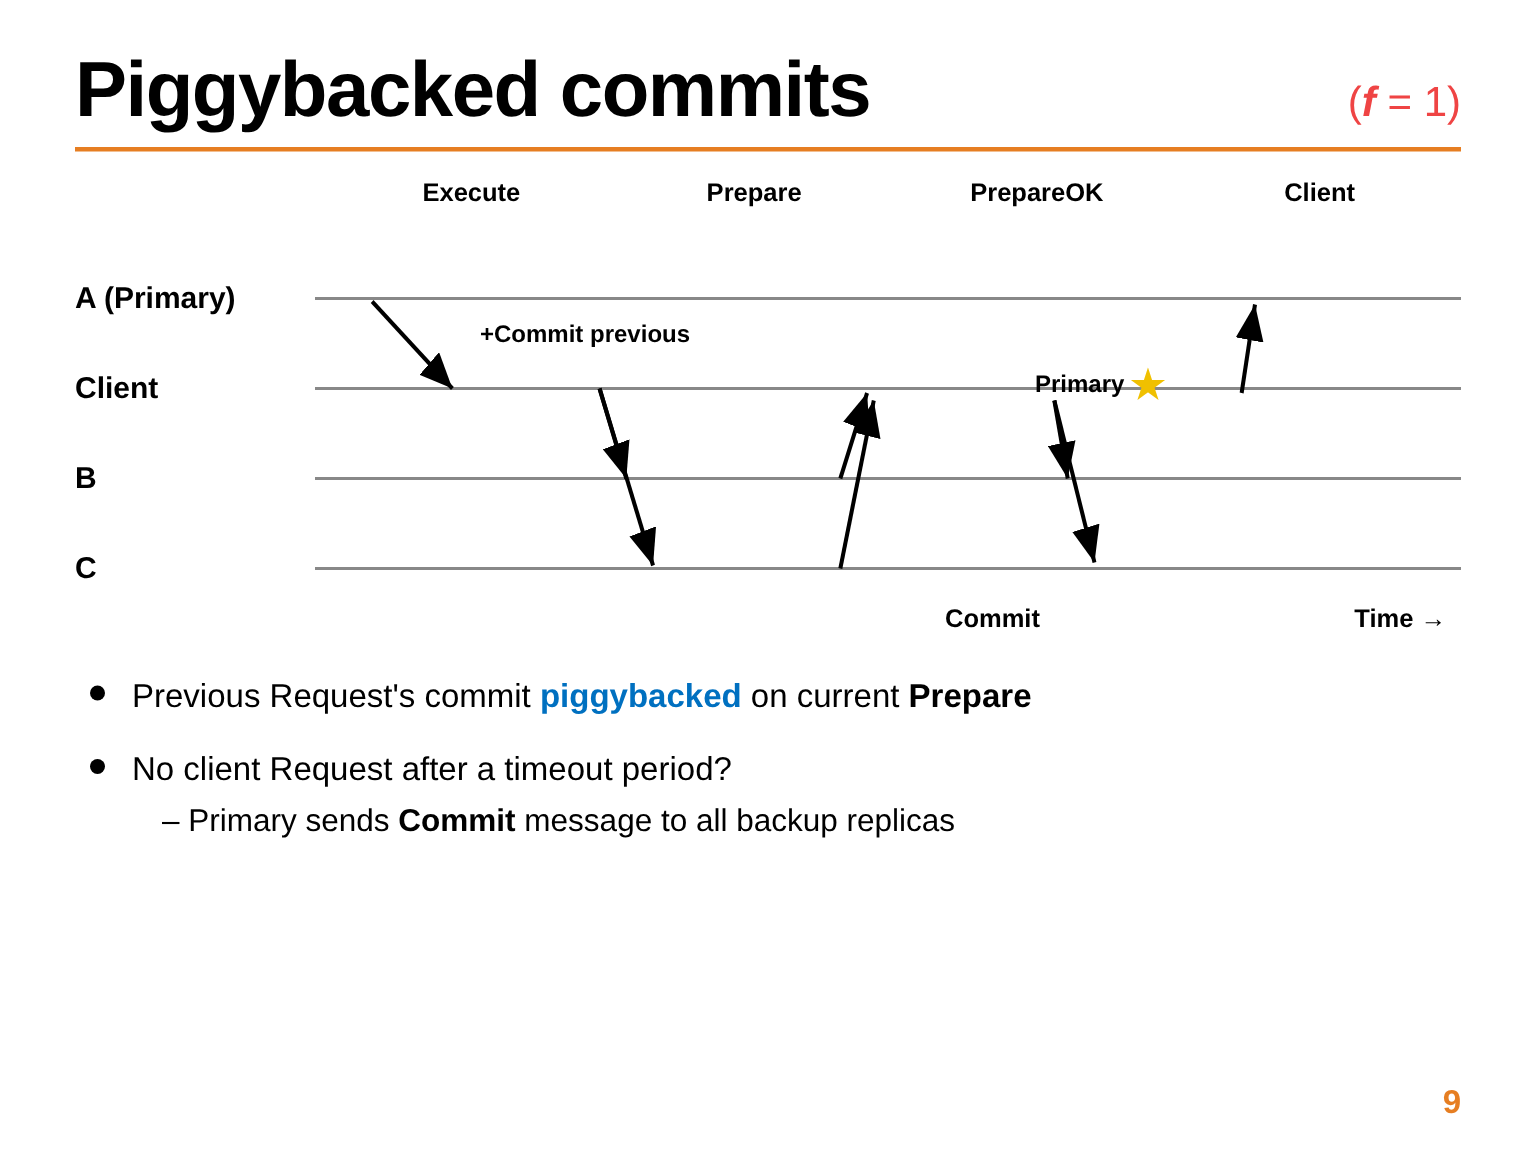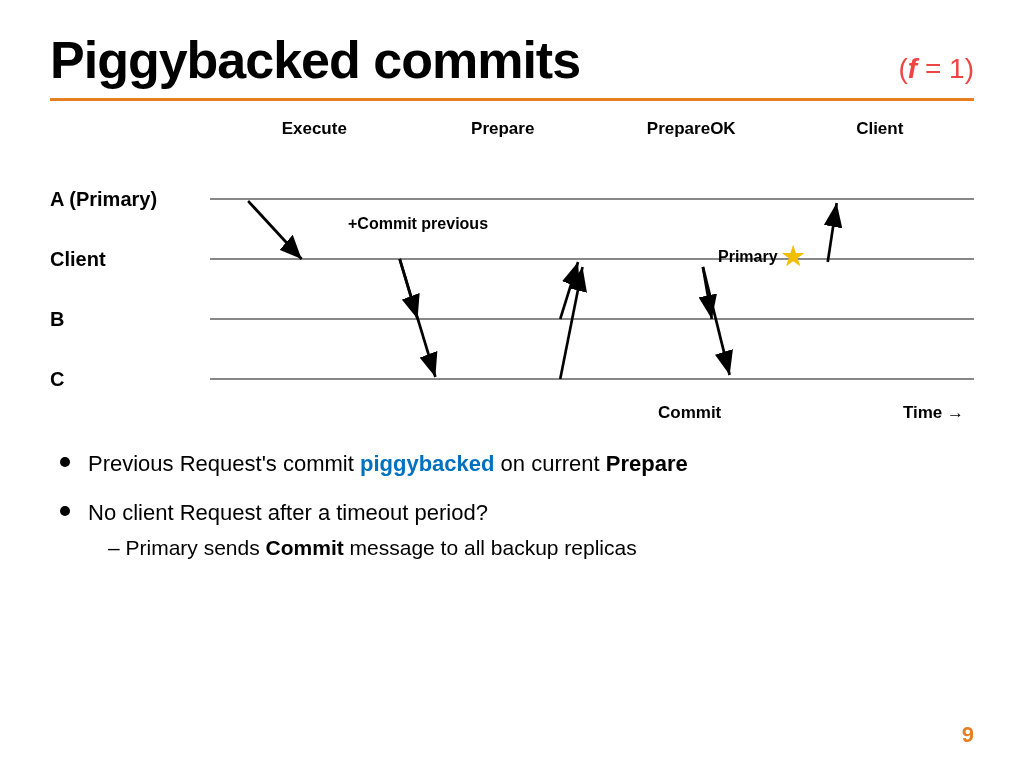--- a/index.html
+++ b/index.html
@@ -109,21 +109,20 @@
       pointer-events: none;
     }
 
     
     .diagram-label {
       position: absolute;
       font-size: 15px;
       font-weight: 700;
       color: #000;
       text-align: center;
-      margin-left: 28px;
     }
 
     
     .bullets {
       padding-left: 10px;
     }
 
     .bullet-item {
       display: flex;
       align-items: flex-start;

